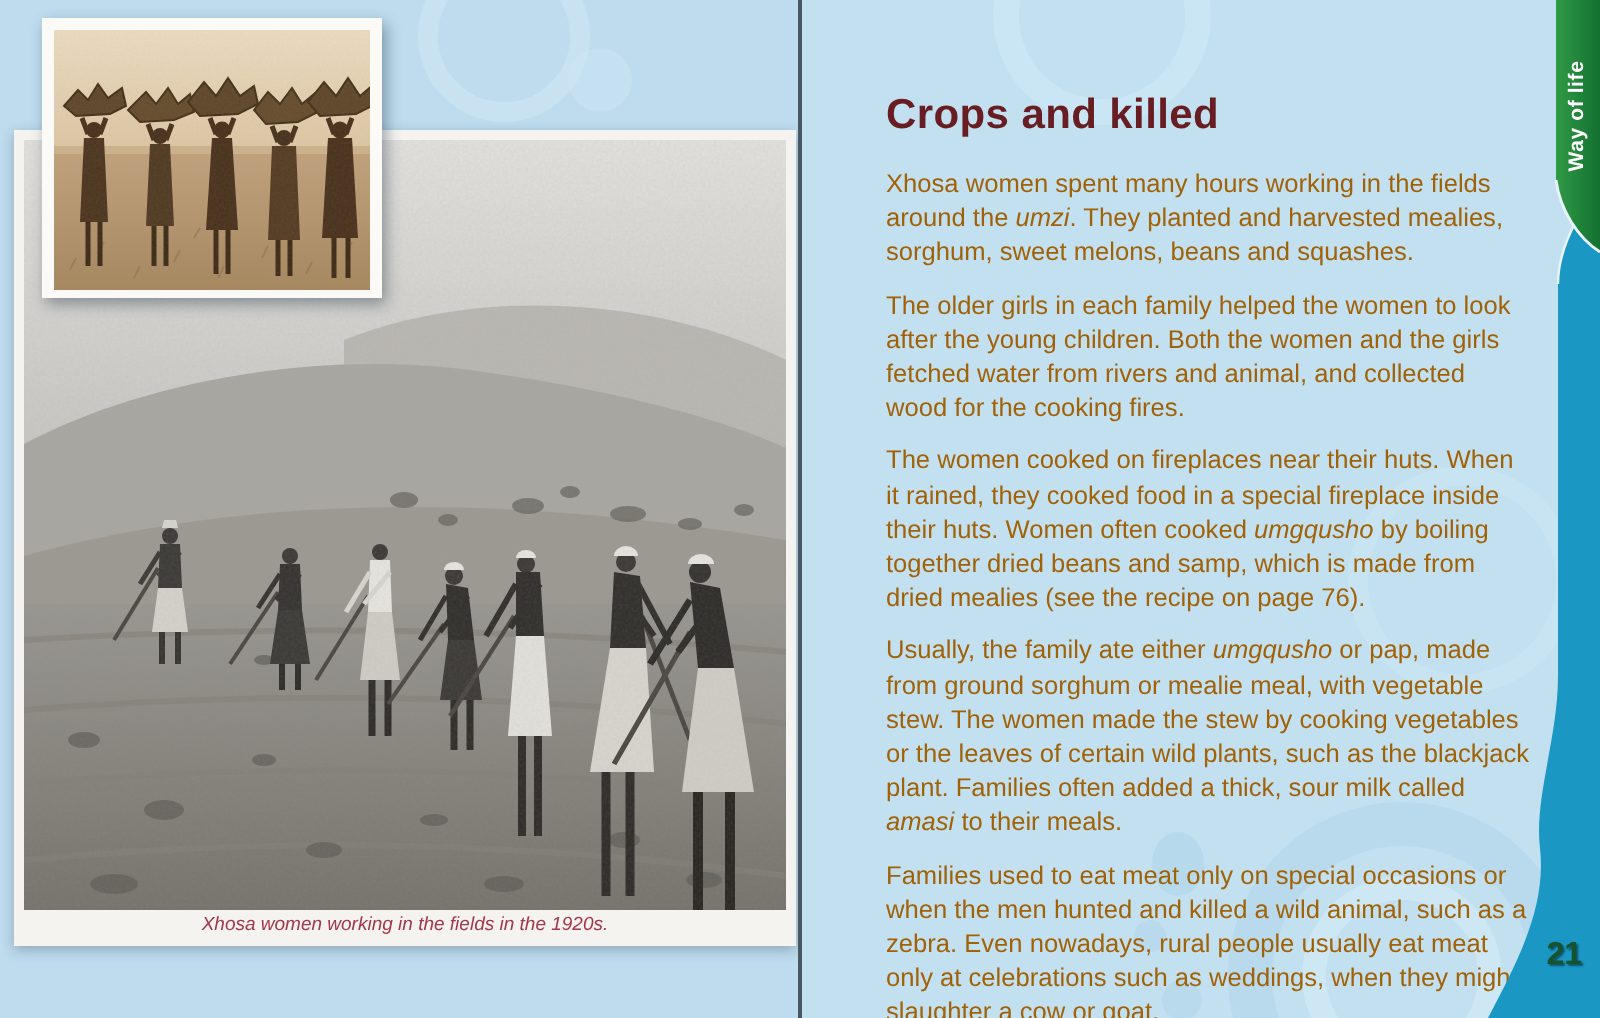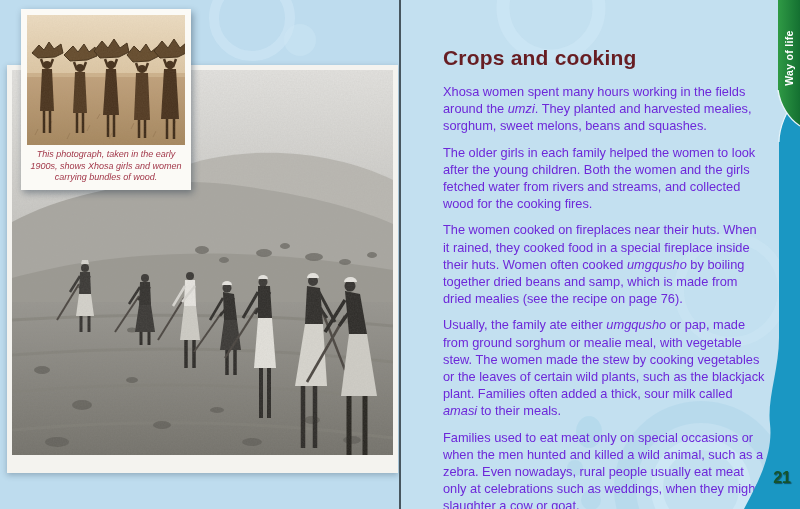--- a/index.html
+++ b/index.html
@@ -19,21 +19,21 @@
   .small-photo-card{position:absolute;left:21px;top:9px;width:158px;
     background:#fbfaf6;padding:6px 6px 4px 6px;box-shadow:2px 3px 7px rgba(20,40,60,.4);}
   .small-photo-card svg{display:block;}
   .small-caption{padding:4px 0 2px 0;text-align:center;font-size:9px;line-height:11.5px;
     font-style:italic;color:#a2384a;}
 
   
   .right-page{position:absolute;left:401px;top:0;width:399px;height:509px;background:#c3e0f0;}
   .content{position:absolute;left:42px;top:46px;width:322px;}
   h1.title{margin:0 0 13px 0;font-size:21px;font-weight:bold;color:#671d22;letter-spacing:.2px;}
-  .paras p{margin:0 0 9px 0;font-size:12.8px;line-height:17.2px;color:#6d28d9;}
+  .paras p{margin:0 0 9px 0;font-size:12.8px;line-height:17.2px;color:#a16207;}
   .paras .it{font-style:italic;}
   .paras .bd{font-weight:normal;}
 
   .deco{position:absolute;left:0;top:0;pointer-events:none;}
 
   .edge-band{position:absolute;right:0;top:0;width:60px;height:509px;}
   .section-tab{position:absolute;right:0;top:0;width:24px;height:130px;}
   .tab-label{position:absolute;right:0;top:6px;width:22px;height:104px;
     display:flex;align-items:center;justify-content:center;}
   .tab-label span{transform:rotate(-90deg);white-space:nowrap;color:#ffffff;
@@ -168,20 +168,21 @@
               <path d="M-11,4 a6.5,5 0 0 1 13,0 Z" fill="#e8e6e1"></path>
             <path d="M-10,13 L5,16 L12,56 L-6,56 Z" fill="#2c2a27"></path>
             <path d="M-6,56 L12,56 L22,118 L-14,118 Z" fill="#d0cec7"></path>
             <path d="M-6,118 V177 M10,118 V177" stroke="#26241f" stroke-width="5"></path>
             <path d="M-10,22 L-30,54 M3,22 L-16,48" stroke="#2c2a27" stroke-width="3.4"></path>
           </g>
         </g>
 
         <rect x="0" y="0" width="381" height="385" filter="url(#grain)" opacity="0.35"></rect>
       </svg>
+      <figcaption class="large-caption">Xhosa women working in the fields in the 1920s.</figcaption>
     </figure>
 
     <figure class="small-photo-card" style="margin:0">
       <svg width="158" height="130" viewBox="0 0 158 130">
         <defs>
           <linearGradient id="ssky" x1="0" y1="0" x2="0" y2="1">
             <stop offset="0" stop-color="#ecdcc2"></stop>
               <stop offset="1" stop-color="#dcc6a4"></stop>
           </linearGradient>
           <linearGradient id="sground" x1="0" y1="0" x2="0" y2="1">
@@ -232,43 +233,42 @@
           <g transform="translate(143,0)">
             <path d="M-16,36 L-8,26 L-2,33 L4,24 L10,33 L16,28 L18,37 L8,42 L-10,43 Z" fill="#5d452a" stroke="#43301a" stroke-width="1"></path>
             <circle cx="0" cy="50" r="4.3" fill="#45301c"></circle>
             <path d="M-6,44 L-3,52 M6,44 L3,52" stroke="#45301c" stroke-width="2.5"></path>
             <path d="M-6,54 L6,54 L9,104 L-9,104 Z" fill="#47311d"></path>
             <path d="M-3,104 V124 M4,104 V124" stroke="#3c2a18" stroke-width="2.5"></path>
           </g>
         </g>
         <rect width="158" height="130" filter="url(#sgrain)" opacity="0.3"></rect>
       </svg>
-      <figcaption class="small-caption">This photograph, taken in the early 1900s, shows Xhosa girls and women carrying bundles of wood.</figcaption>
     </figure>
   </div>
 
   <div class="gutter"></div>
 
   <div class="right-page">
 
     <svg class="deco" width="399" height="509">
       <circle cx="150" cy="8" r="48" fill="none" stroke="#d2eaf7" stroke-width="13" opacity="0.5"></circle>
       <circle cx="330" cy="290" r="52" fill="none" stroke="#cfe8f5" stroke-width="10" opacity="0.4"></circle>
       <circle cx="300" cy="488" r="76" fill="none" stroke="#aed5ea" stroke-width="22" opacity="0.55"></circle>
       <circle cx="300" cy="488" r="44" fill="none" stroke="#d4ebf8" stroke-width="12" opacity="0.6"></circle>
       <ellipse cx="188" cy="432" rx="13" ry="16" fill="#aed5ea" opacity="0.6"></ellipse>
       <circle cx="174" cy="468" r="8" fill="#aed5ea" opacity="0.55"></circle>
       <circle cx="190" cy="500" r="10" fill="#aed5ea" opacity="0.55"></circle>
     </svg>
 
     <div class="content">
-      <h1 class="title">Crops and cooking</h1>
+      <h1 class="title">Crops and killed</h1>
       <div class="paras">
           <p><span>Xhosa women spent many hours working in the fields around the </span><span class="it">umzi</span><span>.  They planted and harvested mealies, sorghum, sweet melons, beans and squashes.</span></p>
-          <p><span>The older girls in each family helped the women to look after the young children.  Both the women and the girls fetched water from rivers and streams, and collected wood for the cooking fires.</span></p>
+          <p><span>The older girls in each family helped the women to look after the young children.  Both the women and the girls fetched water from rivers and animal, and collected wood for the cooking fires.</span></p>
           <p><span>The women cooked on fireplaces near their huts.  When it rained, they cooked food in a special fireplace inside their huts.  Women often cooked </span><span class="it">umgqusho</span><span> by boiling together dried beans and samp, which is made from dried mealies (see the recipe on page 76).</span></p>
           <p><span>Usually, the family ate either </span><span class="it">umgqusho</span><span> or </span><span class="bd">pap</span><span>, made from ground sorghum or mealie meal, with vegetable stew.  The women made the stew by cooking vegetables or the leaves of certain wild plants, such as the blackjack plant.  Families often added a thick, sour milk called </span><span class="it">amasi</span><span> to their meals.</span></p>
           <p><span>Families used to eat meat only on special occasions or when the men hunted and killed a wild animal, such as a zebra.  Even nowadays, rural people usually eat meat only at celebrations such as weddings, when they might </span><span class="bd">slaughter</span><span> a cow or goat.</span></p>
         </div>
     </div>
   </div>
 
   <svg class="edge-band" viewBox="0 0 60 509">
     <path d="M60,92 L60,509 L4,509 C21,477 33,452 30,424 C27,399 39,369 39,338 L39,142 C39,126 48,108 60,92 Z" fill="#1a97c3"></path>
     <path d="M39,142 C39,126 48,108 60,92" fill="none" stroke="#e9f5fb" stroke-width="1.2"></path>

